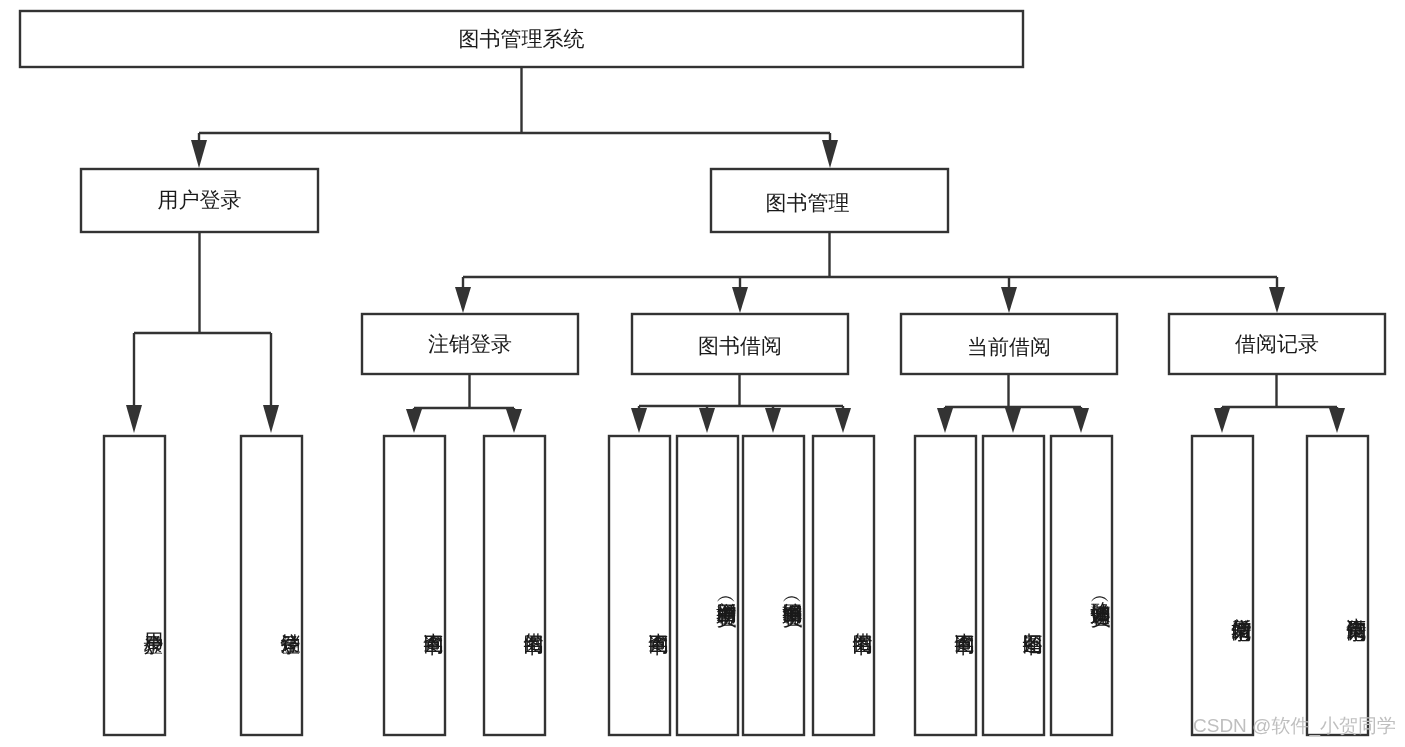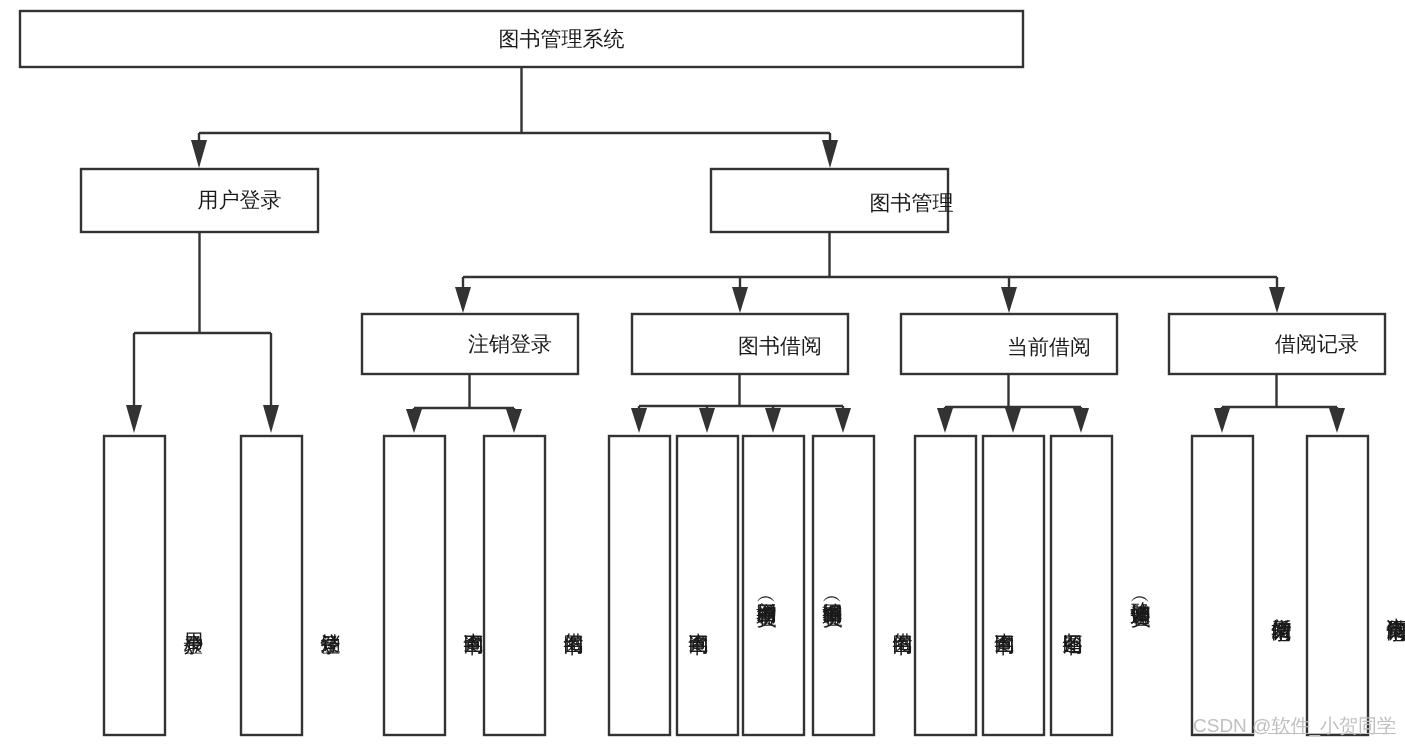--- a/index.html
+++ b/index.html
@@ -41,21 +41,20 @@
   }
   .node-label {
     position: absolute;
     display: flex;
     align-items: center;
     justify-content: center;
     color: #1a1a1a;
     font-family: "Liberation Sans", "DejaVu Sans", sans-serif;
     pointer-events: none;
     box-sizing: border-box;
-    margin-left: 40px;
   }
   .node-label.horiz {
     font-size: 21px;
     line-height: 1.15;
     white-space: nowrap;
   }
   .node-label.vert {
     writing-mode: vertical-rl;
     text-orientation: upright;
     font-size: 20px;
@@ -168,21 +167,21 @@
     <rect class="node-box" x="983" y="436" width="61" height="299"></rect>
     <rect class="node-box" x="1051" y="436" width="61" height="299"></rect>
 
     <rect class="node-box" x="1192" y="436" width="61" height="299"></rect>
     <rect class="node-box" x="1307" y="436" width="61" height="299"></rect>
   </svg>
 
   <div class="node-label horiz" style="left:20px; top:11px; width:1003px; height:56px;">图书管理系统</div>
 
   <div class="node-label horiz" style="left:81px; top:169px; width:237px; height:63px;">用户登录</div>
-  <div class="node-label horiz" style="left:753px; top:169px; width:237px; height:69px;">图书管理</div>
+  <div class="node-label horiz" style="left:689px; top:169px; width:237px; height:69px;">图书管理</div>
 
   <div class="node-label horiz" style="left:362px; top:314px; width:216px; height:60px;">注销登录</div>
   <div class="node-label horiz" style="left:632px; top:314px; width:216px; height:64px;">图书借阅</div>
   <div class="node-label horiz" style="left:901px; top:314px; width:216px; height:67px;">当前借阅</div>
   <div class="node-label horiz" style="left:1169px; top:314px; width:216px; height:60px;">借阅记录</div>
 
   <div class="node-label vert" style="left:104px; top:496px; width:61px; height:239px;">用户登录</div>
   <div class="node-label vert" style="left:241px; top:496px; width:61px; height:239px;">注销登录</div>
 
   <div class="node-label vert" style="left:384px; top:496px; width:61px; height:239px;">查询图书</div>
@@ -193,15 +192,15 @@
   <div class="node-label vert" style="left:743px; top:440px; width:61px; height:295px;">编辑图书（管理员）</div>
   <div class="node-label vert" style="left:813px; top:496px; width:61px; height:239px;">借阅图书</div>
 
   <div class="node-label vert" style="left:915px; top:496px; width:61px; height:239px;">查询图书</div>
   <div class="node-label vert" style="left:983px; top:496px; width:61px; height:239px;">归还图书</div>
   <div class="node-label vert" style="left:1051px; top:440px; width:61px; height:295px;">确认归还（管理员）</div>
 
   <div class="node-label vert" style="left:1192px; top:468px; width:61px; height:267px;">新增借阅记录</div>
   <div class="node-label vert" style="left:1307px; top:468px; width:61px; height:267px;">查询借阅记录</div>
 
-  <div class="watermark" style="left:1193px; top:713px;text-decoration:underline;">CSDN @软件_小贺同学</div>
+  <div class="watermark" style="left:1193px; top:713px;">CSDN @软件_小贺同学</div>
 
 </div>
 
 </body></html>

